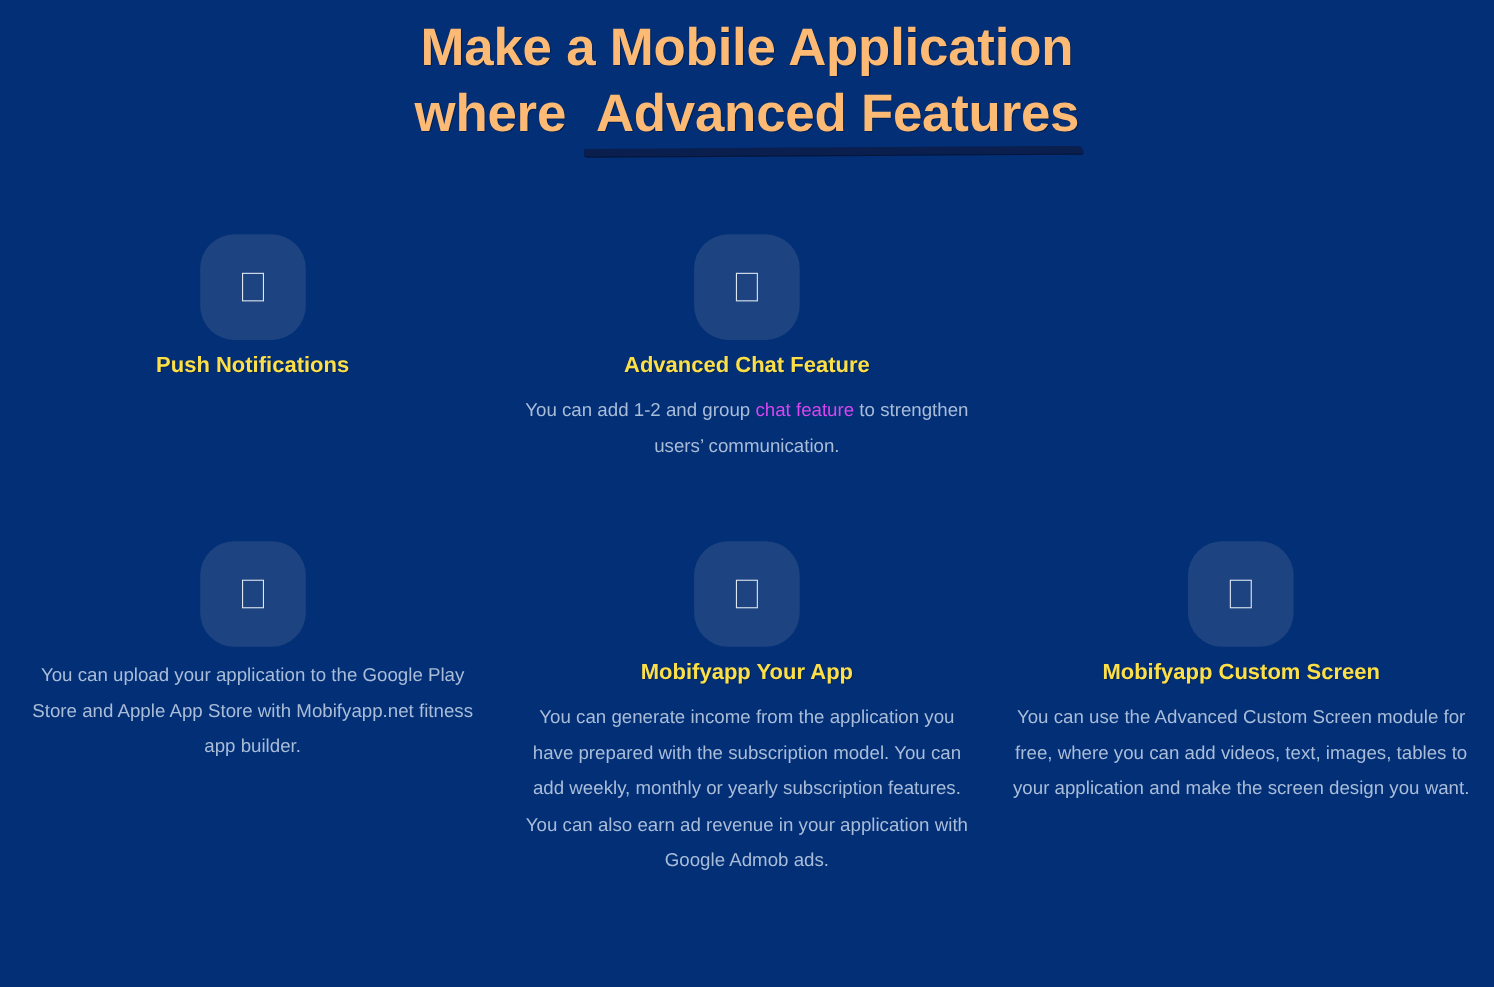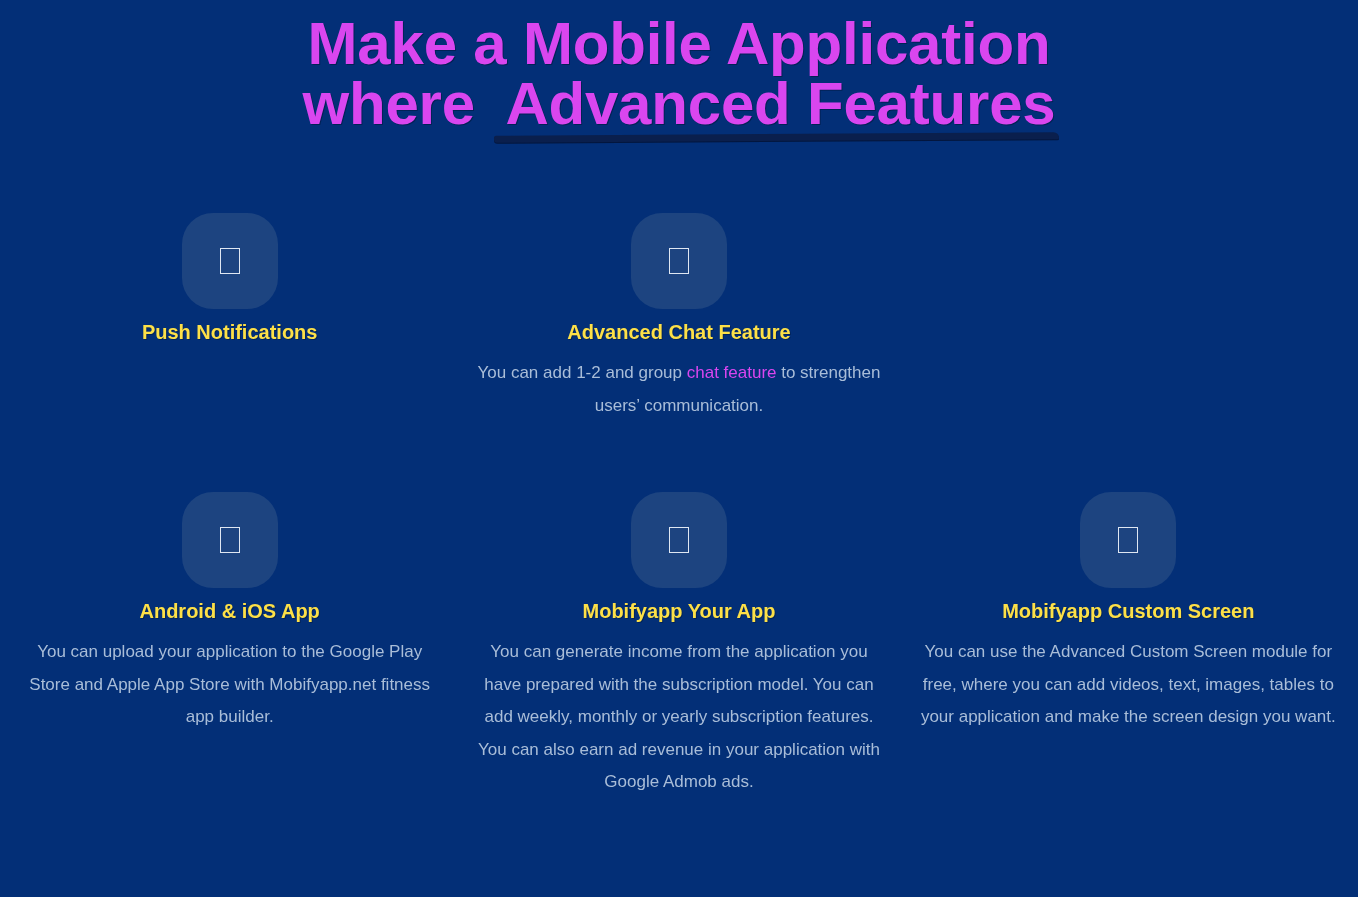--- a/index.html
+++ b/index.html
@@ -23,22 +23,22 @@
     box-sizing: border-box;
   }
 
   
   .hero {
     padding-top: 14px;
     text-align: center;
   }
   .hero-title {
     margin: 0;
-    color: #d946ef;
-    font-size: 60px;
+    color: #fdba74;
+    font-size: 48px;
     font-weight: bold;
     line-height: 60px;
     letter-spacing: -0.2px;
     text-shadow: 1px 1px 0 rgba(0,0,0,0.28);
   }
   .hero-line {
     display: block;
     white-space: pre;
   }
   .hero-line-2 {
@@ -150,21 +150,20 @@
 
 
   </div>
 
   <div class="features" style="margin-top:70px;">
 
     <div class="feature-card">
       <div class="feature-icon-wrap">
         <span class="feature-icon-glyph"></span>
       </div>
-      <h3 class="feature-title">Android &amp; iOS App</h3>
       <p class="feature-desc"><span>You can upload your application to the Google Play Store and Apple App Store with Mobifyapp.net fitness app builder.</span></p>
     </div>
 
     <div class="feature-card">
       <div class="feature-icon-wrap">
         <span class="feature-icon-glyph"></span>
       </div>
       <h3 class="feature-title">Mobifyapp Your App</h3>
       <p class="feature-desc"><span>You can generate income from the application you have prepared with the subscription model. You can add weekly, monthly or yearly subscription features. You can also earn ad revenue in your application with Google Admob ads.</span></p>
     </div>

